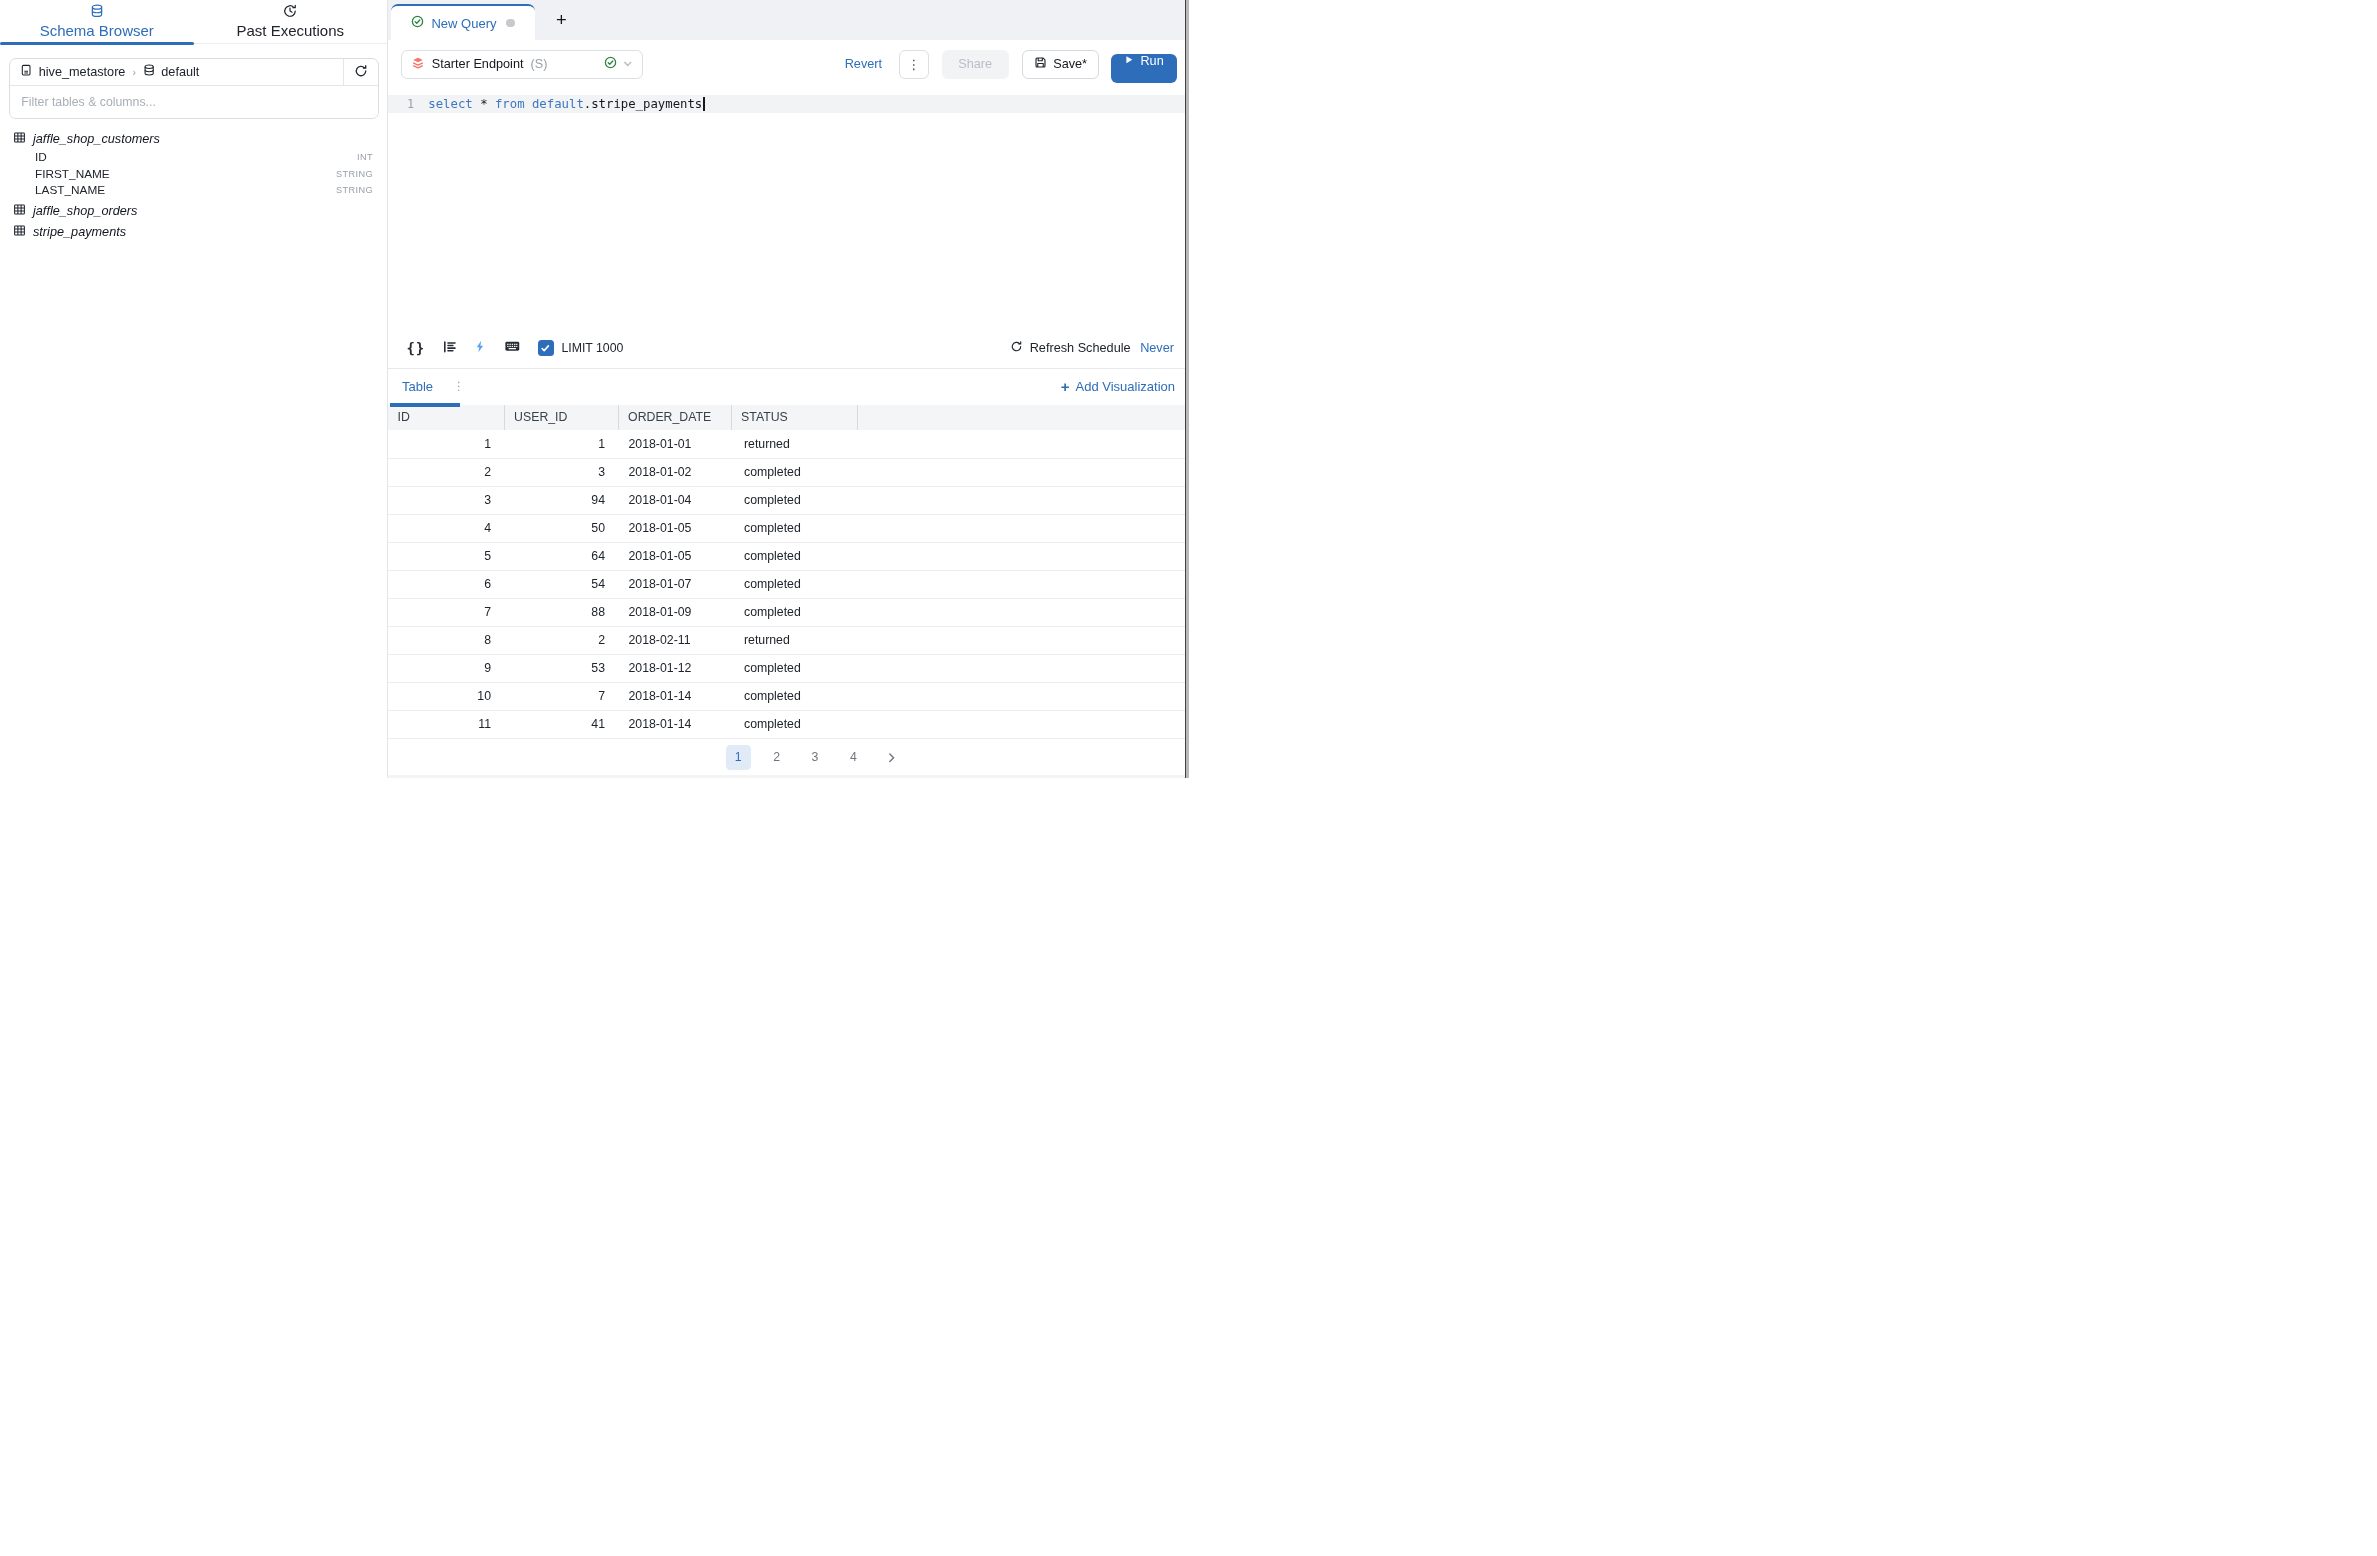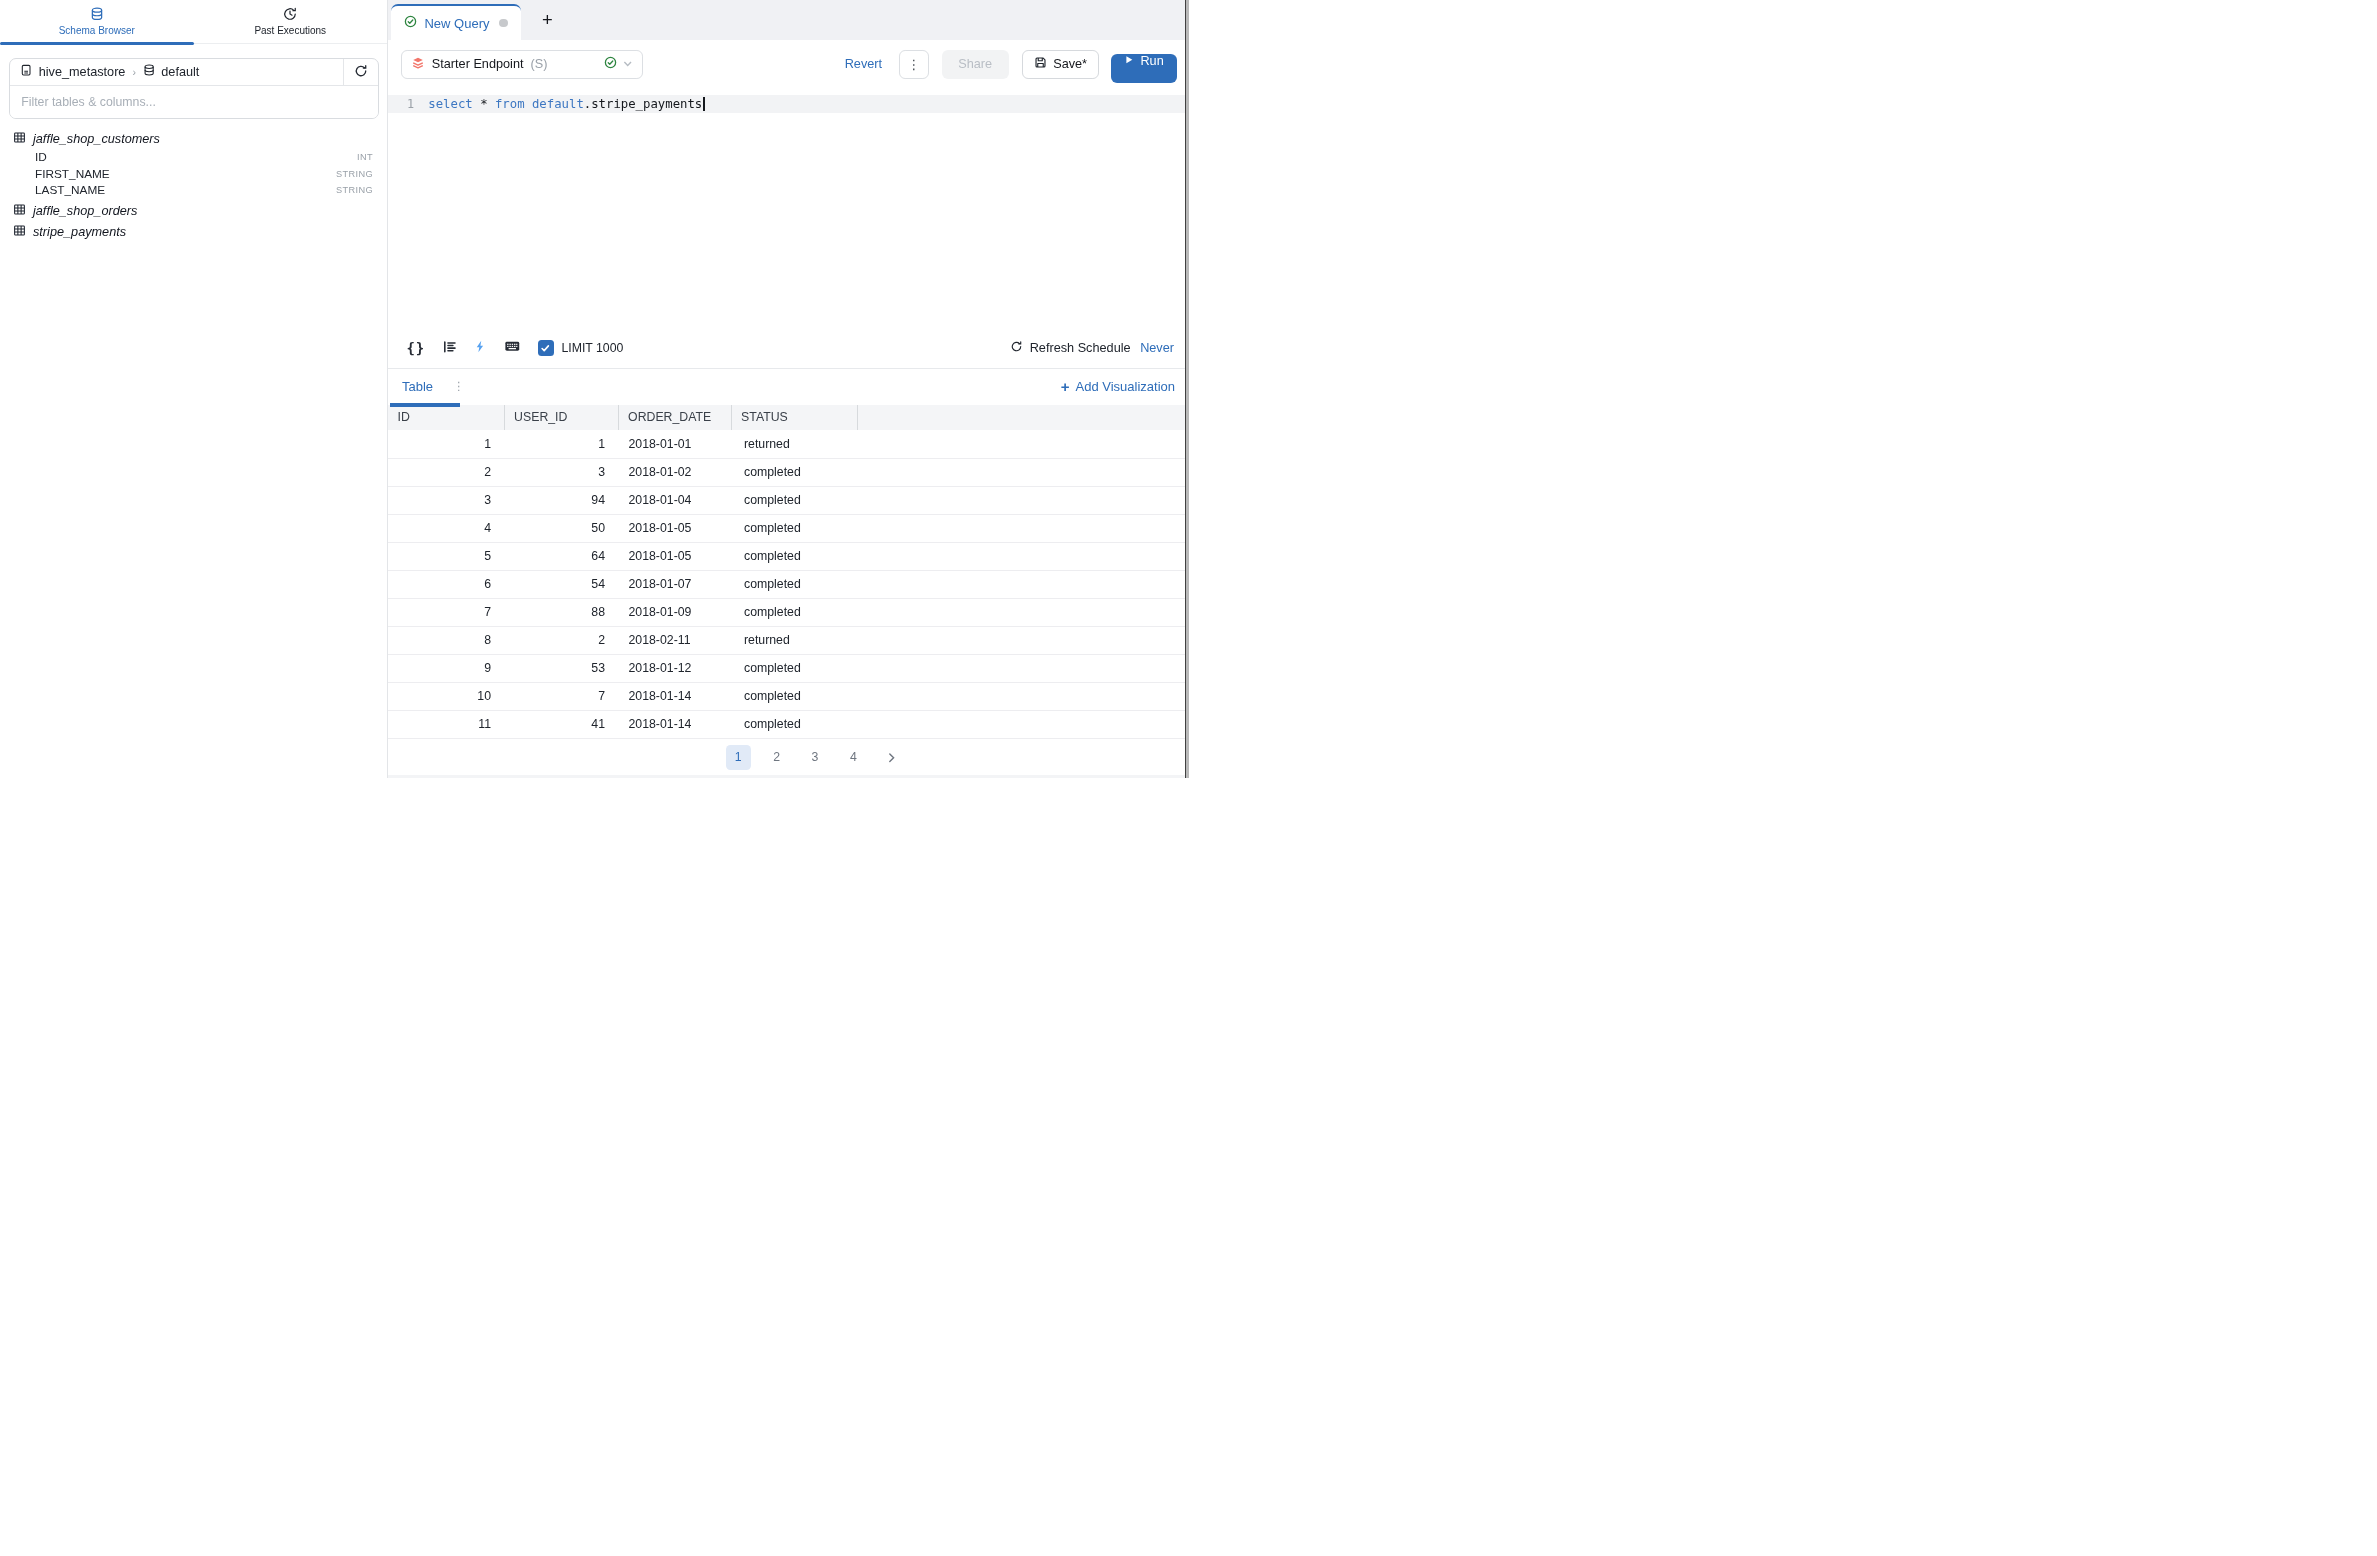--- a/index.html
+++ b/index.html
@@ -4,21 +4,21 @@
 <style>
   * { margin:0; padding:0; box-sizing:border-box; }
   html,body { background:#fff; }
   body { font-family:"Liberation Sans", sans-serif; color:#1f242c; }
   .app { width:1189px; height:778px; display:flex; overflow:hidden; position:relative; background:#fff; }
 
   
   .sidebar { width:388px; flex:0 0 388px; border-right:0.9px solid #e3e5e8; display:flex; flex-direction:column; background:#fff; }
   .side-tabs { display:flex; height:44px; border-bottom:0.9px solid #eceef0; flex:0 0 auto; }
   .side-tab { flex:1; display:flex; flex-direction:column; align-items:center; justify-content:center; gap:3.5px; position:relative; cursor:pointer; color:#20252d; }
-  .side-tab .tab-label { font-size:10px; }
+  .side-tab .tab-label { font-size:15px; }
   .side-tab.active { color:#2e6db9; }
   .side-tab.active .tab-label { color:#2e6db9; }
   .side-tab.active::after { content:""; position:absolute; left:0; right:0; bottom:-1.8px; height:2.6px; background:#2e6db9; border-radius:1.8px; }
   .side-tab svg { display:block; }
 
   .schema-picker { margin:14px 7.9px 0 8.8px; border:0.9px solid #d9dce0; border-radius:7px; overflow:hidden; flex:0 0 auto; }
   .breadcrumb-row { height:27px; display:flex; align-items:stretch; border-bottom:0.9px solid #e4e6e9; }
   .breadcrumb { flex:1; display:flex; align-items:center; gap:6.1px; padding:0 10.5px; font-size:12.7px; color:#20252d; overflow:hidden; white-space:nowrap; }
   .crumb-sep { color:#9aa1a9; font-size:10.5px; margin:0 0.9px; }
   .refresh-zone { width:35px; border-left:0.9px solid #e4e6e9; display:flex; align-items:center; justify-content:center; cursor:pointer; color:#272c35; }
@@ -32,21 +32,21 @@
   .tree-col { display:flex; align-items:center; justify-content:space-between; height:16.6px; padding-left:22px; cursor:pointer; }
   .tree-col .col-name { font-size:11.8px; color:#20252d; }
   .tree-col .col-type { font-size:9.2px; color:#99a0a8; letter-spacing:0.4px; }
   .tree-group { margin-bottom:2.6px; }
 
   
   .main { flex:1; display:flex; flex-direction:column; position:relative; background:#fff; min-width:0; }
   .right-edge { position:absolute; top:0; right:0; bottom:0; width:4.4px; background:#b9b9b9; border-left:1.8px solid #414141; z-index:40; }
 
   .tab-strip { height:40px; flex:0 0 auto; background:#f0f1f4; display:flex; align-items:flex-end; padding-left:2.6px; }
-  .query-tab { height:36px; background:#fff; border-top:2.6px solid #2e6db9; border-radius:7px 7px 0 0; display:flex; align-items:center; gap:7.9px; padding:0 13px; cursor:pointer; }
+  .query-tab { height:36px; background:#fff; border-top:2.6px solid #2e6db9; border-radius:7px 7px 0 0; display:flex; align-items:center; gap:7.9px; padding:0 20px; cursor:pointer; }
   .query-tab .qt-label { color:#2e6db9; font-size:13px; }
   .unsaved-dot { width:8.8px; height:8.8px; border-radius:50%; background:#c7c9cc; margin-left:1.8px; }
   .add-tab { align-self:center; margin-left:14px; font-size:18.4px; font-weight:300; color:#16181d; cursor:pointer; line-height:1; padding:3.5px 7px; }
 
   .action-row { height:48px; flex:0 0 auto; display:flex; align-items:center; padding:0 12.3px 0 13px; background:#fff; }
   .endpoint { width:242px; height:29px; border:0.9px solid #dcdfe3; border-radius:6.1px; display:flex; align-items:center; gap:7px; padding:0 8.8px; cursor:pointer; }
   .endpoint .ep-name { font-size:12.7px; color:#16181d; }
   .endpoint .ep-size { font-size:12.7px; color:#9aa1a9; }
   .endpoint .ep-status { margin-left:auto; display:flex; align-items:center; gap:5.3px; }
   .grow { flex:1; }

